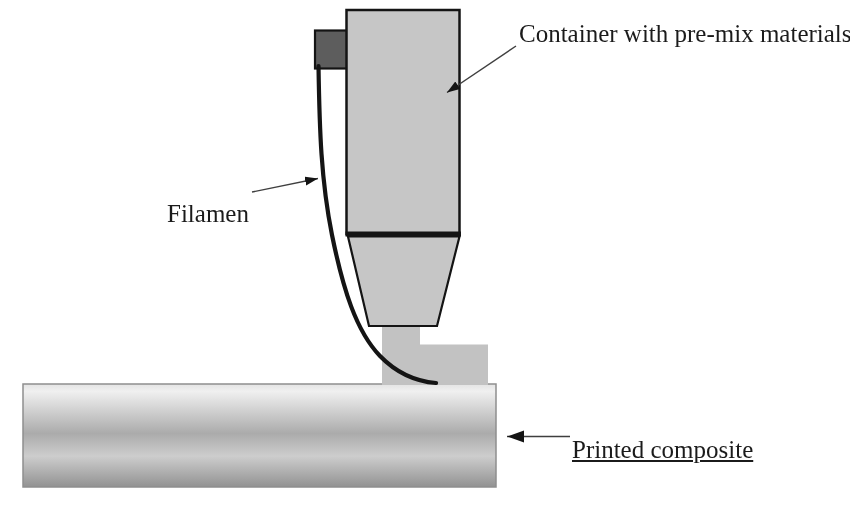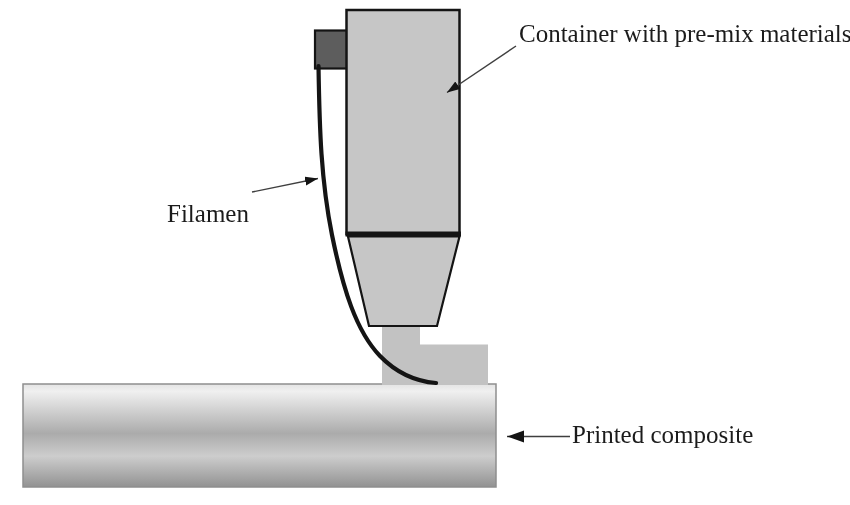--- a/index.html
+++ b/index.html
@@ -69,21 +69,21 @@
   }
   .label {
     position: absolute;
     font-size: 25px;
     line-height: 1.05;
     color: var(--ink);
     white-space: nowrap;
   }
   .label-container { left: 507px; top: 21px; margin-left: 12px; }
   .label-filament  { left: 167px; top: 177px; margin-top: 24px; }
-  .label-printed   { left: 572px; top: 422px; }
+  .label-printed   { left: 572px; top: 437px; text-decoration: underline; }
 </style>
 </head>
 <body>
 
 <div class="canvas">
 
   <svg class="shapes" width="850" height="505" viewBox="0 0 850 505">
     <defs>
       <linearGradient id="barGrad" x1="0" y1="0" x2="0" y2="1">
         <stop class="stop-top" offset="0"></stop>

